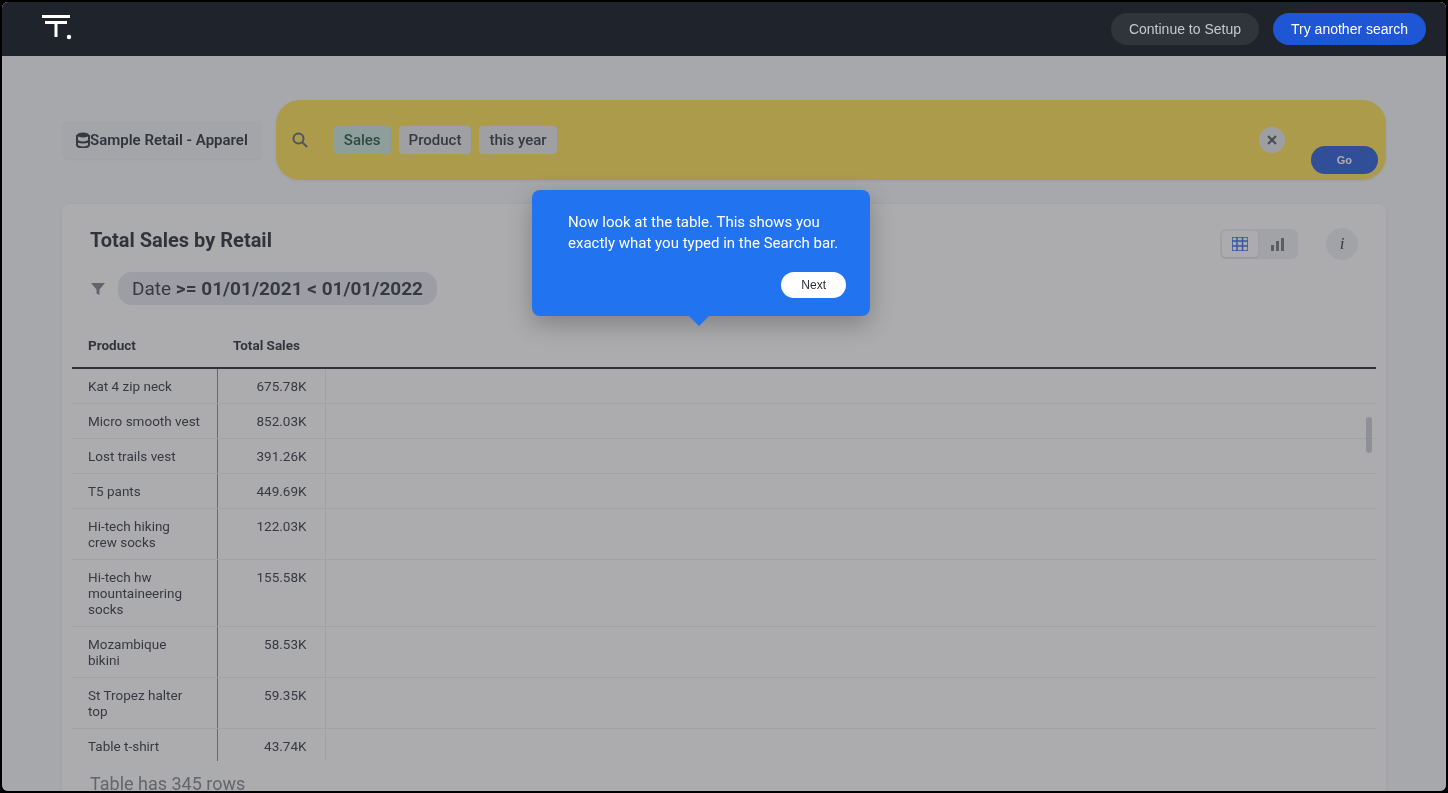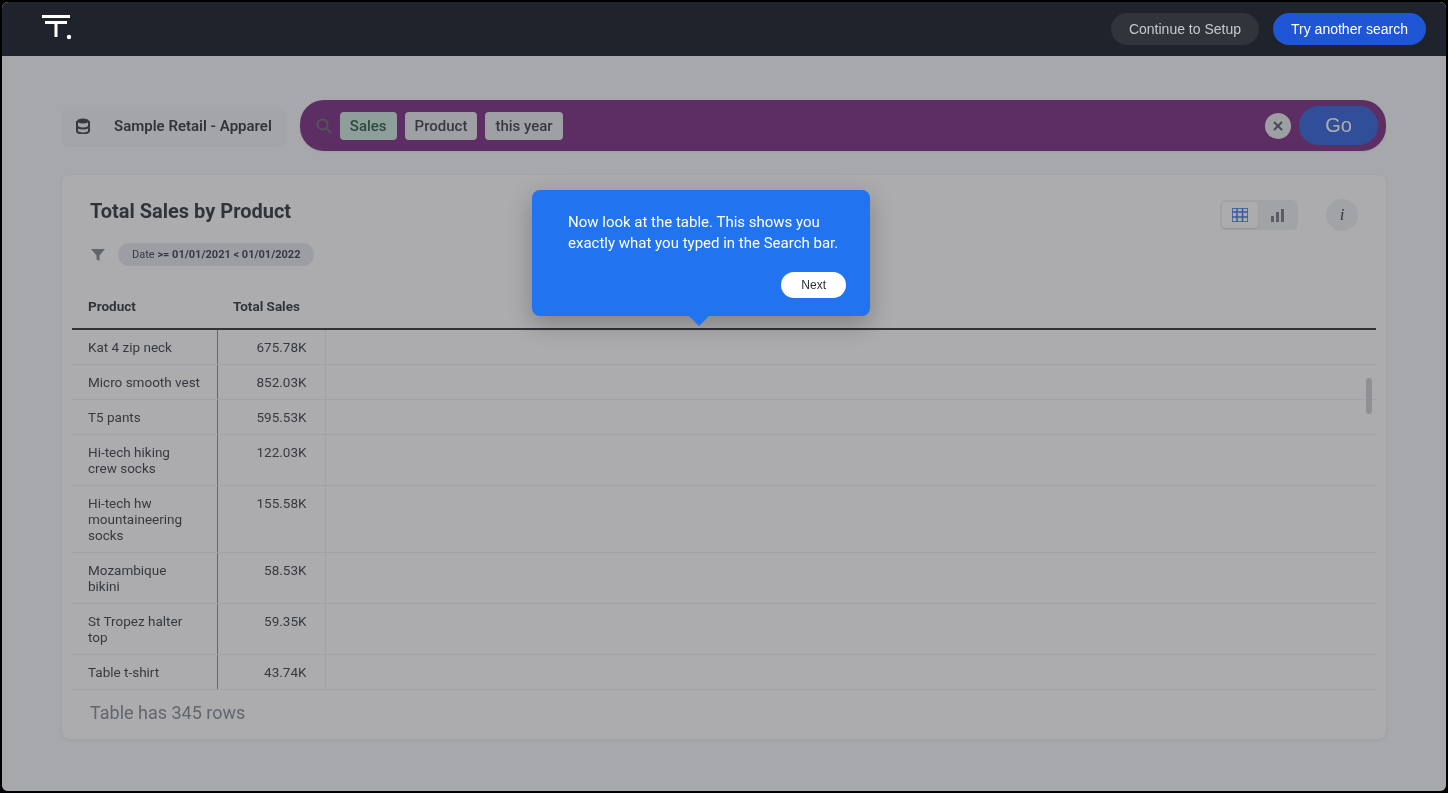--- a/index.html
+++ b/index.html
@@ -69,35 +69,35 @@
       padding: 44px 60px 0 60px;
       position: relative;
       z-index: 2;
     }
     .source-chip {
       background: #f1f3f5;
       border-radius: 6px;
       padding: 10px 14px;
       display: flex;
       align-items: center;
-      gap: 24px;
+      gap: 0;
       font-size: 15px;
       font-weight: 600;
       color: #1f232b;
       box-shadow: 0 1px 2px rgba(0,0,0,0.06);
     }
     .db-icon { width: 14px; height: 16px; }
     .search-bar {
       flex: 1;
-      background: #701a75;
+      background: #fde047;
       border-radius: 24px;
       padding: 6px 8px 6px 16px;
       display: flex;
       align-items: center;
-      gap: 8px;
+      gap: 26px;
       box-shadow: 0 1px 3px rgba(0,0,0,0.08);
     }
     .search-icon { width: 16px; height: 16px; color: #5a5f69; }
     .search-tokens { display: flex; gap: 8px; flex: 1; }
     .token {
       background: #e6e9ec;
       border-radius: 4px;
       padding: 5px 10px;
       font-size: 15px;
       color: #2b2f36;
@@ -113,23 +113,24 @@
       font-size: 16px;
       cursor: pointer;
       display: flex; align-items: center; justify-content: center;
     }
     .go-btn {
       background: #1f56d6;
       color: #fff;
       border: none;
       border-radius: 20px;
       padding: 8px 26px;
-      font-size: 20px;
-      font-weight: 400;
-      cursor: pointer;
+      font-size: 11px;
+      font-weight: 700;
+      cursor: pointer;
+      margin-top: 40px;
     }
     .report-card {
       margin: 24px 60px 0 60px;
       background: #fff;
       border-radius: 8px;
       box-shadow: 0 1px 4px rgba(0,0,0,0.08);
       position: relative;
       z-index: 2;
       overflow: hidden;
     }
@@ -183,21 +184,21 @@
       padding: 0 28px 18px 28px;
       display: flex;
       align-items: center;
       gap: 12px;
     }
     .filter-icon { width: 16px; height: 16px; color: #7a7f88; }
     .filter-chip {
       background: #e3e6ea;
       border-radius: 14px;
       padding: 5px 14px;
-      font-size: 11px;
+      font-size: 19px;
       color: #2b2f36;
     }
     .filter-chip b { font-weight: 700; }
     .table-wrap {
       margin: 0 10px;
       position: relative;
       z-index: 20;
       background: #fff;
       border-radius: 4px;
     }
@@ -331,21 +332,21 @@
             <line x1="1" y1="1" x2="9" y2="9" stroke="currentColor" stroke-width="2"></line>
             <line x1="9" y1="1" x2="1" y2="9" stroke="currentColor" stroke-width="2"></line>
           </svg>
         </button>
         <button class="go-btn">Go</button>
       </div>
     </div>
 
     <div class="report-card">
       <div class="report-header">
-        <div class="report-title">Total Sales by Product</div>
+        <div class="report-title">Total Sales by Retail</div>
         <div class="right-controls">
           <div class="view-toggle">
             <button class="toggle-btn active">
               <svg width="16" height="14" viewBox="0 0 16 14">
                 <rect x="0" y="0" width="16" height="14" fill="none" stroke="currentColor" stroke-width="1.5"></rect>
                 <line x1="0" y1="4" x2="16" y2="4" stroke="currentColor" stroke-width="1.5"></line>
                 <line x1="0" y1="9" x2="16" y2="9" stroke="currentColor" stroke-width="1.5"></line>
                 <line x1="5" y1="0" x2="5" y2="14" stroke="currentColor" stroke-width="1.5"></line>
                 <line x1="10.5" y1="0" x2="10.5" y2="14" stroke="currentColor" stroke-width="1.5"></line>
               </svg>
@@ -389,22 +390,27 @@
                   <td class="col-product">Kat 4 zip neck</td>
                   <td class="col-sales">675.78K</td>
                   <td class="col-rest"></td>
                 </tr>
                 <tr>
                   <td class="col-product">Micro smooth vest</td>
                   <td class="col-sales">852.03K</td>
                   <td class="col-rest"></td>
                 </tr>
                 <tr>
+                  <td class="col-product">Lost trails vest</td>
+                  <td class="col-sales">391.26K</td>
+                  <td class="col-rest"></td>
+                </tr>
+                <tr>
                   <td class="col-product">T5 pants</td>
-                  <td class="col-sales">595.53K</td>
+                  <td class="col-sales">449.69K</td>
                   <td class="col-rest"></td>
                 </tr>
                 <tr>
                   <td class="col-product">Hi-tech hiking crew socks</td>
                   <td class="col-sales">122.03K</td>
                   <td class="col-rest"></td>
                 </tr>
                 <tr>
                   <td class="col-product">Hi-tech hw mountaineering socks</td>
                   <td class="col-sales">155.58K</td>

